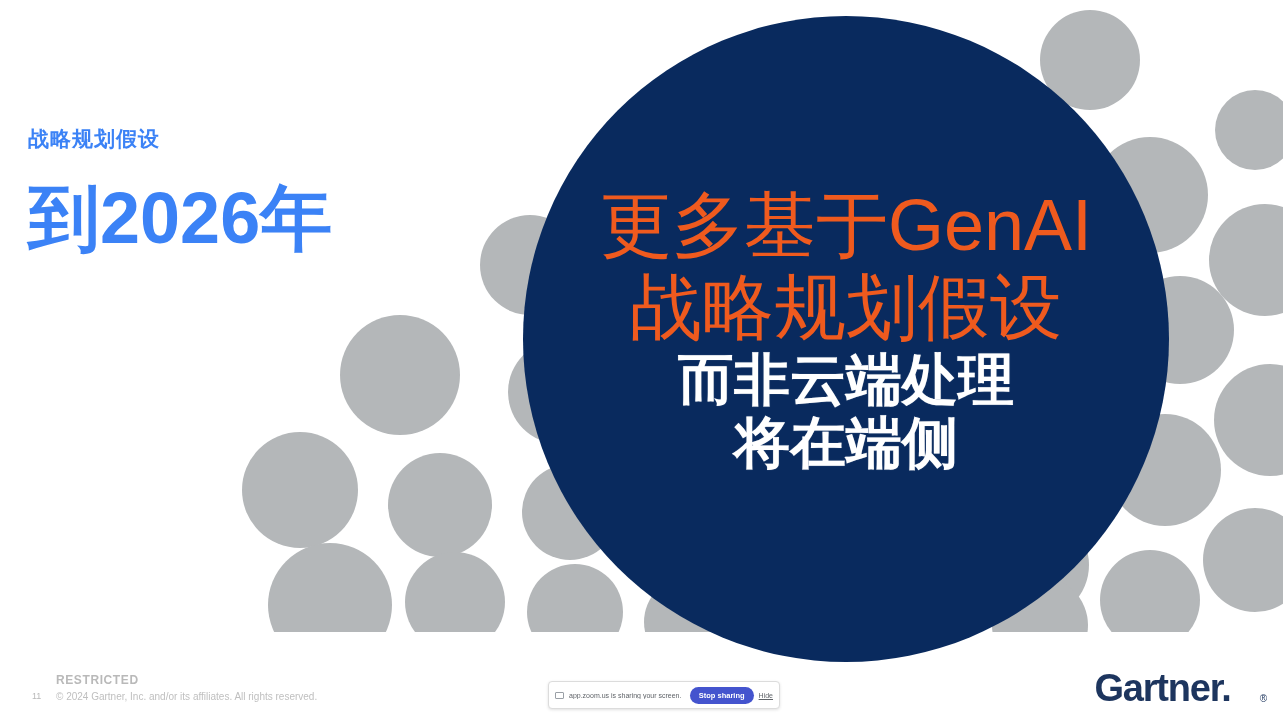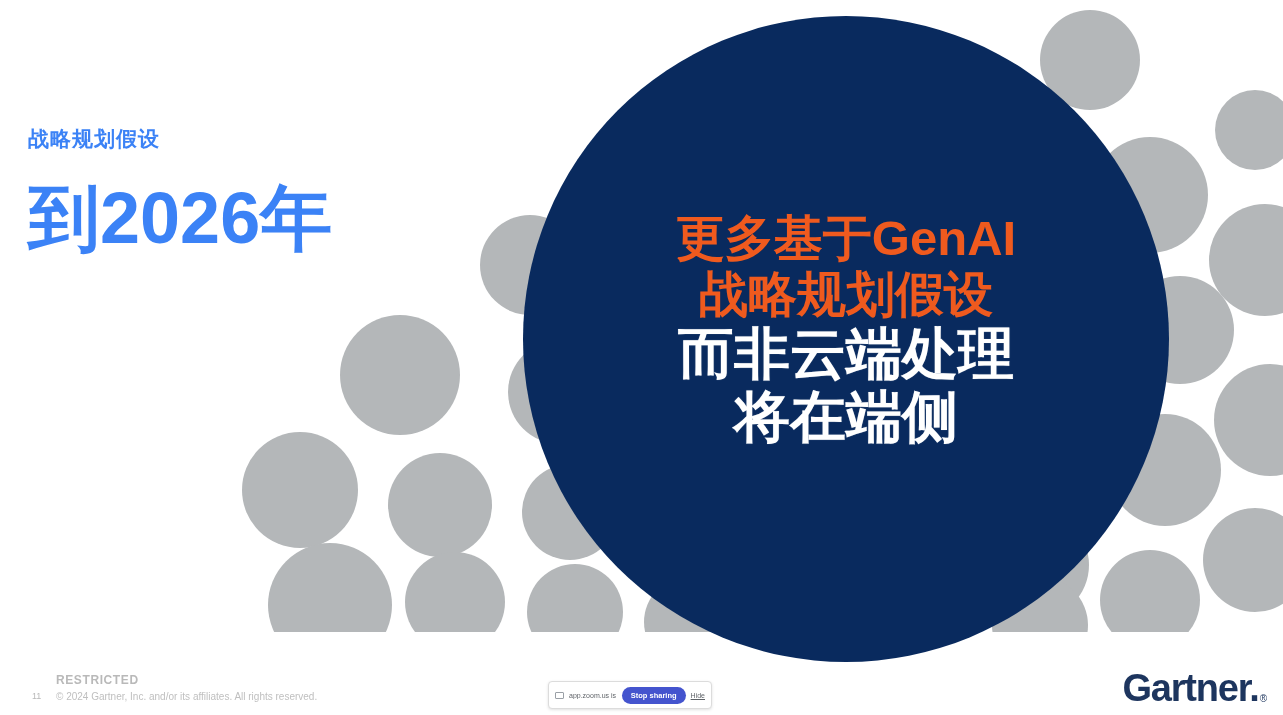--- a/index.html
+++ b/index.html
@@ -59,22 +59,22 @@
     justify-content:center;
     overflow:hidden;
   }
   .circle-line {
     text-align:center;
     white-space:nowrap;
     line-height:1.13;
   }
   .line-orange {
     color:#EF5A1E;
-    font-size:49px;
-    font-weight:700;
+    font-size:72px;
+    font-weight:400;
     letter-spacing:0px;
   }
   .line-white {
     color:#ffffff;
     font-size:56px;
     font-weight:700;
     letter-spacing:0px;
     text-shadow:0 0 1px rgba(255,255,255,0.45);
   }
   #circle-text-block { padding-bottom:18px; }
@@ -103,40 +103,41 @@
     color:#bfbfbf;
     white-space:nowrap;
   }
 
   
   #gartner-logo {
     position:absolute;
     right:16px; top:669px;
     display:flex;
     align-items:flex-end;
+    gap:28px;
   }
   #gartner-wordmark {
     font-size:38px;
     font-weight:700;
     letter-spacing:-1.2px;
     color:#1D355E;
     line-height:1;
   }
   #gartner-reg {
     font-size:10px;
     color:#1D355E;
     margin-left:1px;
     margin-bottom:3px;
   }
 
   
   #share-bar {
     position:absolute;
     left:548px; top:681px;
-    width:164px; height:28px;
+    width:232px; height:28px;
     background:#ffffff;
     border:1px solid #dcdcdc;
     border-radius:4px;
     box-shadow:0 1px 3px rgba(0,0,0,0.12);
     display:flex;
     align-items:center;
     padding:0 6px;
     gap:5px;
   }
   #share-screen-icon {

